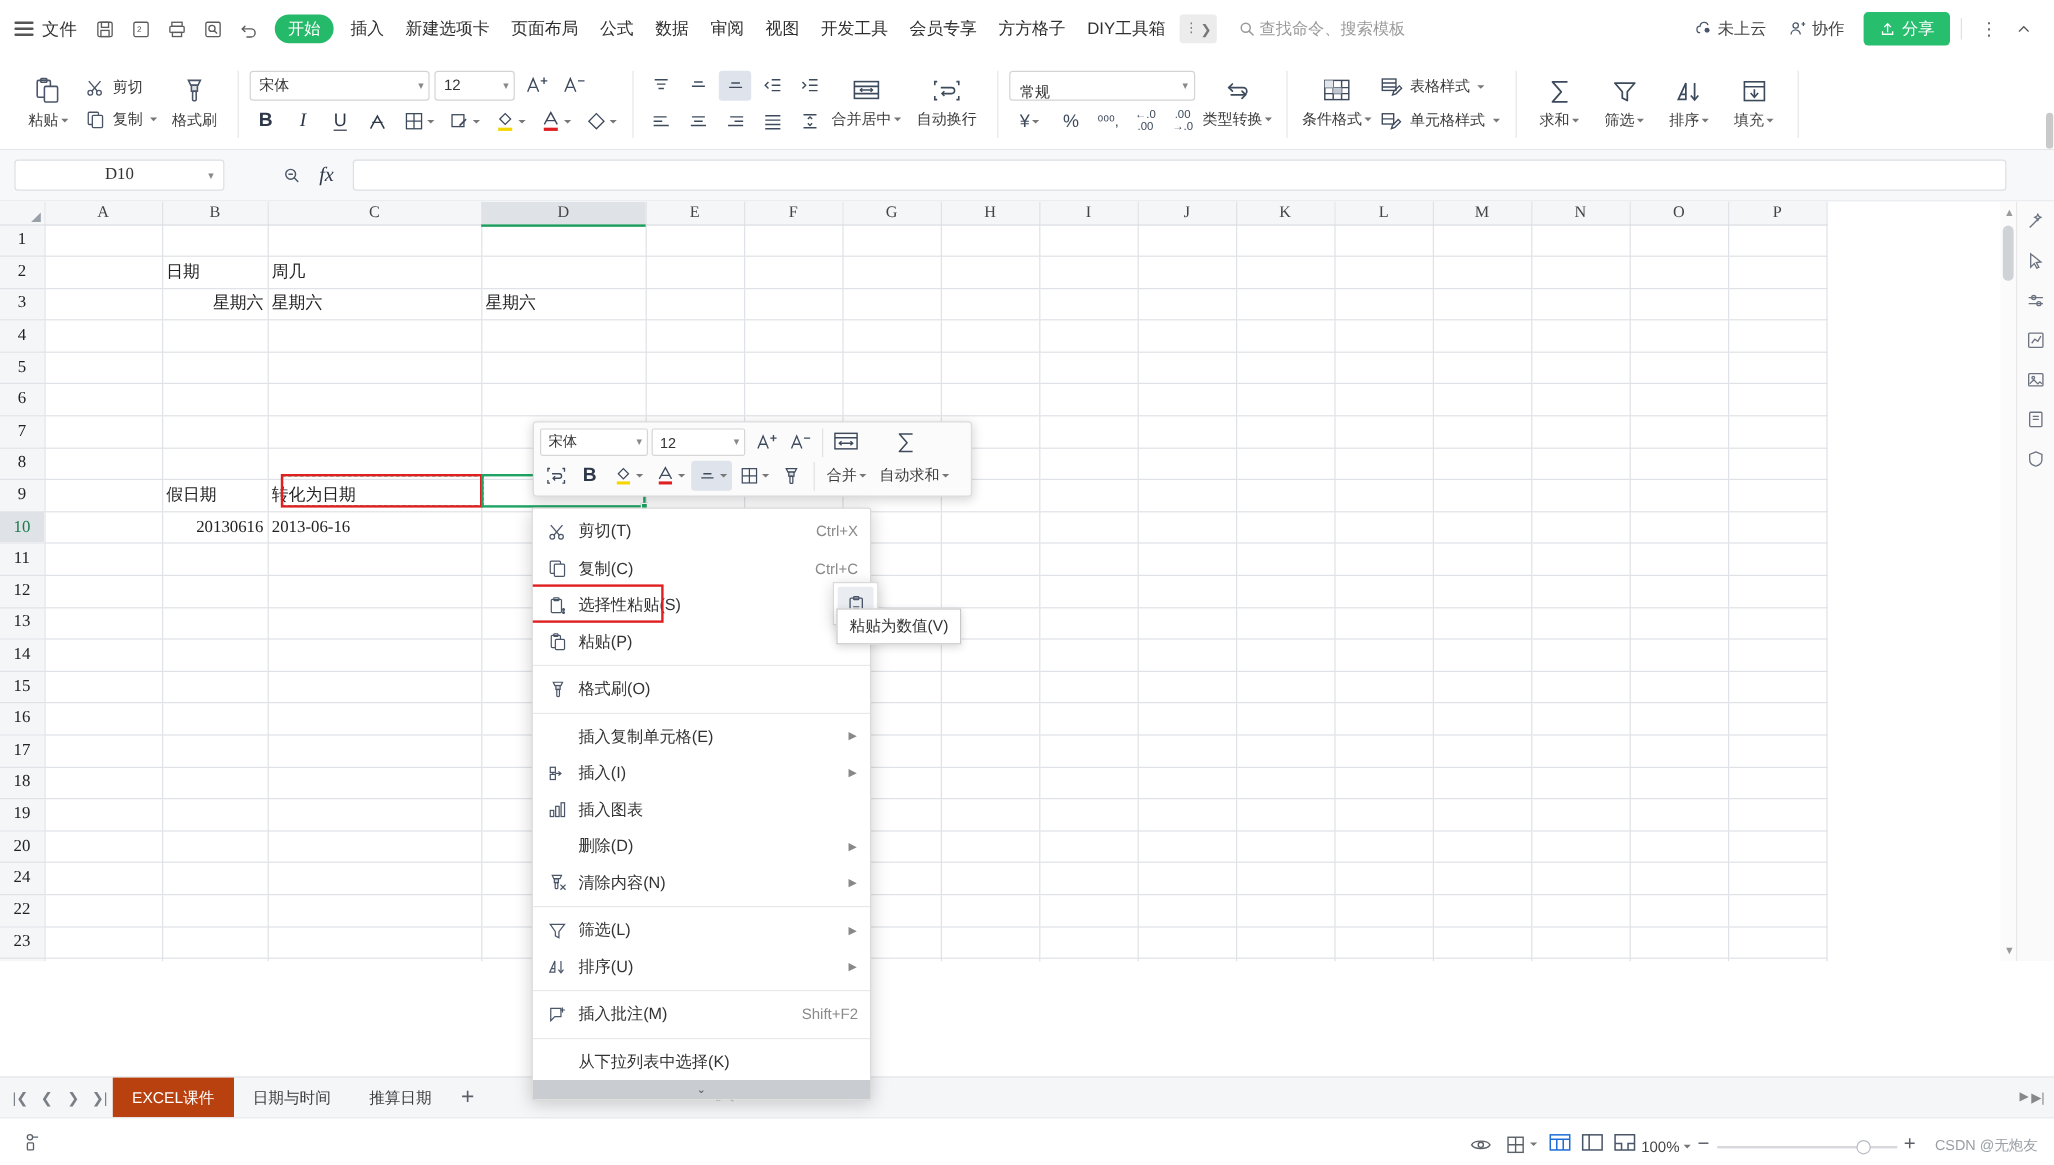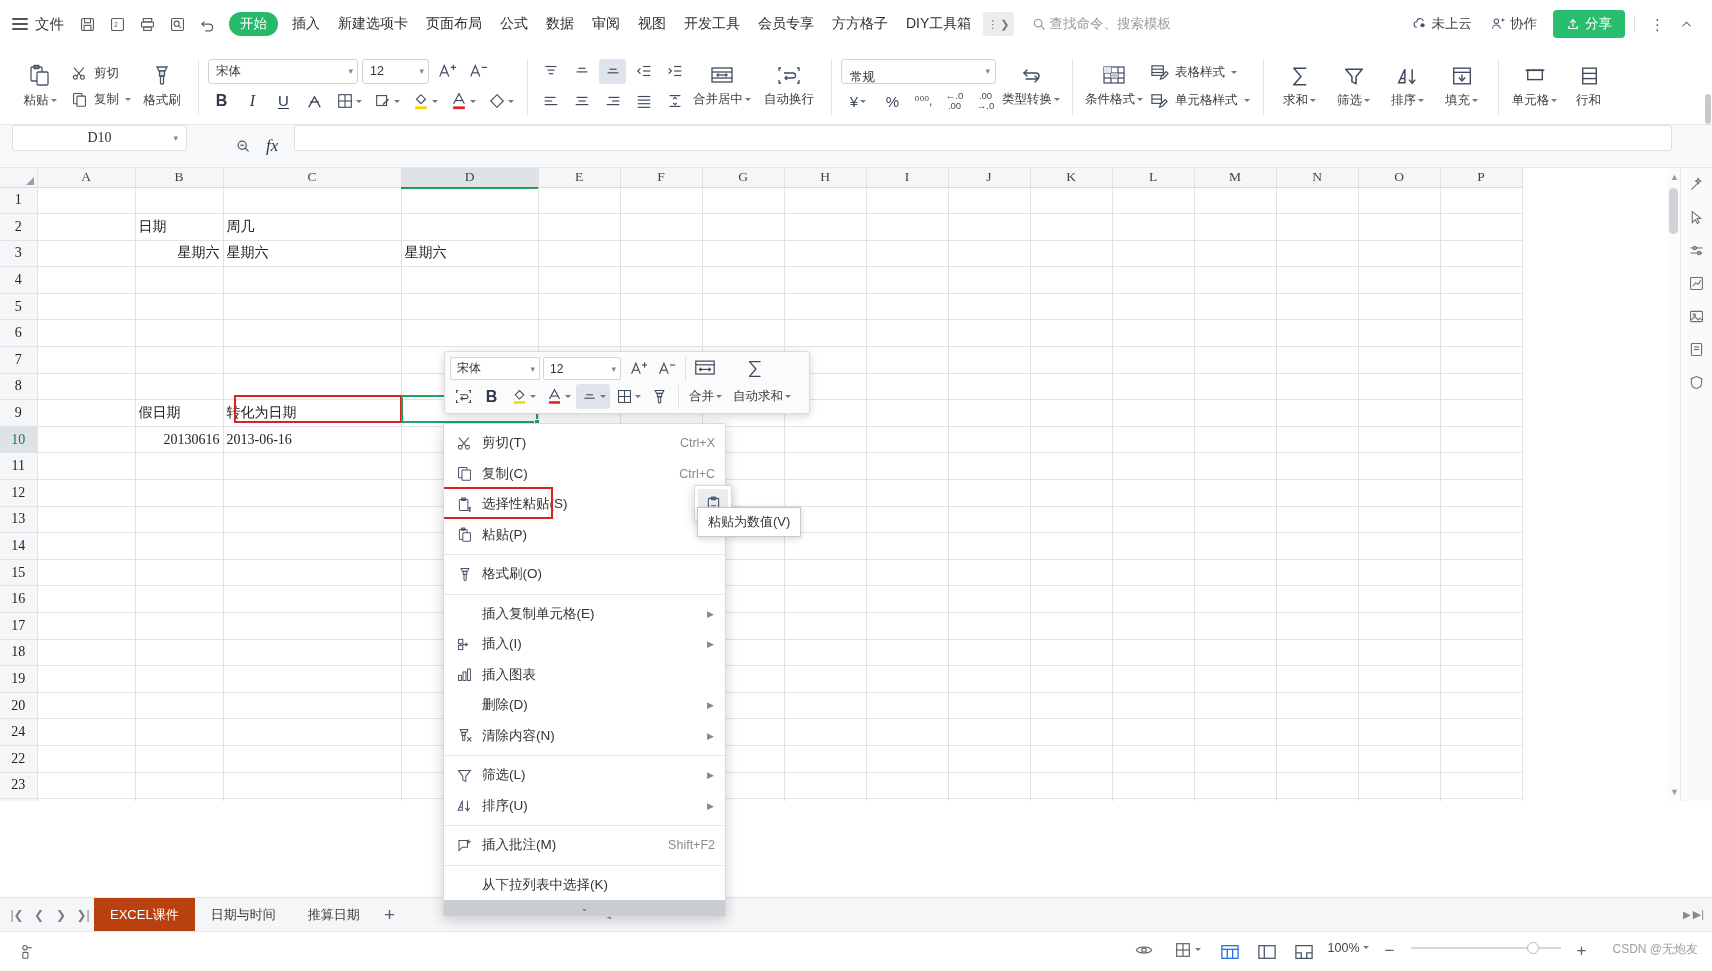--- a/index.html
+++ b/index.html
@@ -72,21 +72,21 @@
   .numbox{
     border:1px solid #d4d4d4; border-radius:3px; height:25px; width:155px; background:#fff;
     display:flex; align-items:center; padding:0 5px 0 8px; font-size:12.5px; color:#333; cursor:pointer;
   }
   .ribbon-scroll{ position:absolute; right:0; top:0; width:8px; height:76px; }
   .ribbon-thumb{ position:absolute; right:1px; top:46px; width:6px; height:30px; background:#c9c9c9; border-radius:3px;}
 
   
   .fbar{
     height:44px; background:#f7f8fa; border-top:1px solid #e4e6ea; border-bottom:1px solid #e4e6ea;
-    display:flex; padding:0 12px;
+    display:flex; align-items:center; padding:0 12px;
   }
   .namebox{
     width:175px; height:26px; background:#fff; border:1px solid #dcdfe4; border-radius:3px;
     display:flex; align-items:center; justify-content:center; position:relative;
     font-family:"Liberation Serif","DejaVu Serif",serif; font-size:14px; color:#333;
   }
   .namebox .cv{ position:absolute; right:8px; color:#888; font-size:9px;}
   .fb-icons{ display:flex; align-items:center; gap:14px; margin:0 16px 0 48px; color:#4a5568;}
   .fx{ font-family:"Liberation Serif","DejaVu Serif",serif; font-style:italic; font-size:17px; color:#2d3748;}
   .finput{
@@ -211,21 +211,21 @@
           color:#5a5f66; font-size:19px; cursor:pointer;}
   .sb-right{ margin-left:auto; display:flex; align-items:center; gap:2px; padding-right:8px; color:#888;}
 
   
   .statusbar{
     position:absolute; left:0; right:0; bottom:0; height:40px; background:#fff;
     border-top:1px solid #e6e8ec; display:flex; align-items:center; padding:0 14px;
     font-size:12.5px; color:#555;
   }
   .sb-i{ display:flex; align-items:center; cursor:pointer; color:#5a6068; padding:0 5px;}
-  .st-right{ margin-left:auto; display:flex; align-items:flex-start; gap:11px;}
+  .st-right{ margin-left:auto; display:flex; align-items:flex-end; gap:1px;}
   .vbtn{ width:26px;height:22px; display:flex; align-items:center; justify-content:center; cursor:pointer; color:#4a5568;}
   .vbtn.on{ color:#1d6fd6;}
   .zoomslider{ width:150px; height:14px; position:relative; display:flex; align-items:center;}
   .zsline{ height:2px; background:#d6d8dc; width:100%;}
   .zsknob{ position:absolute; right:22px; width:12px;height:12px; border-radius:50%; background:#fff; border:1.6px solid #b9bcc1; cursor:pointer;}
   .zl{ font-size:12.5px; color:#444; display:flex; align-items:center; gap:3px; cursor:pointer;}
   .csdn{ color:#9aa0a6; font-size:12px; margin-left:10px;}
 </style>
 </head>
 <body>
@@ -693,40 +693,20 @@
           </svg>
         <span class="lbl">
             <span>填充</span>
             <i class="caret"></i>
           </span>
       </div>
     </div>
 
     <div class="rsep"></div>
 
-    <div class="rgroup">
-      <div class="big-btn">
-        <svg width="26" height="25" viewBox="0 0 24 24" fill="none" stroke="#3d4a5c" stroke-width="1.3">
-            <rect x="5" y="6" width="14" height="9"></rect>
-            <line x1="3" y1="6" x2="21" y2="6" stroke-width="1.6"></line>
-          </svg>
-        <span class="lbl">
-            <span>单元格</span>
-            <i class="caret"></i>
-          </span>
-      </div>
-      <div class="big-btn">
-        <svg width="26" height="25" viewBox="0 0 24 24" fill="none" stroke="#3d4a5c" stroke-width="1.3">
-            <rect x="6" y="4" width="13" height="15"></rect>
-            <line x1="6" y1="9" x2="19" y2="9"></line>
-            <line x1="6" y1="14" x2="19" y2="14"></line>
-          </svg>
-        <span class="lbl">行和</span>
-      </div>
-    </div>
 
     <div class="ribbon-scroll">
         <div class="ribbon-thumb"></div>
       </div>
   </div>
 
   <div class="fbar">
     <div class="namebox">
       <span>D10</span>
       <span class="cv">▾</span>

